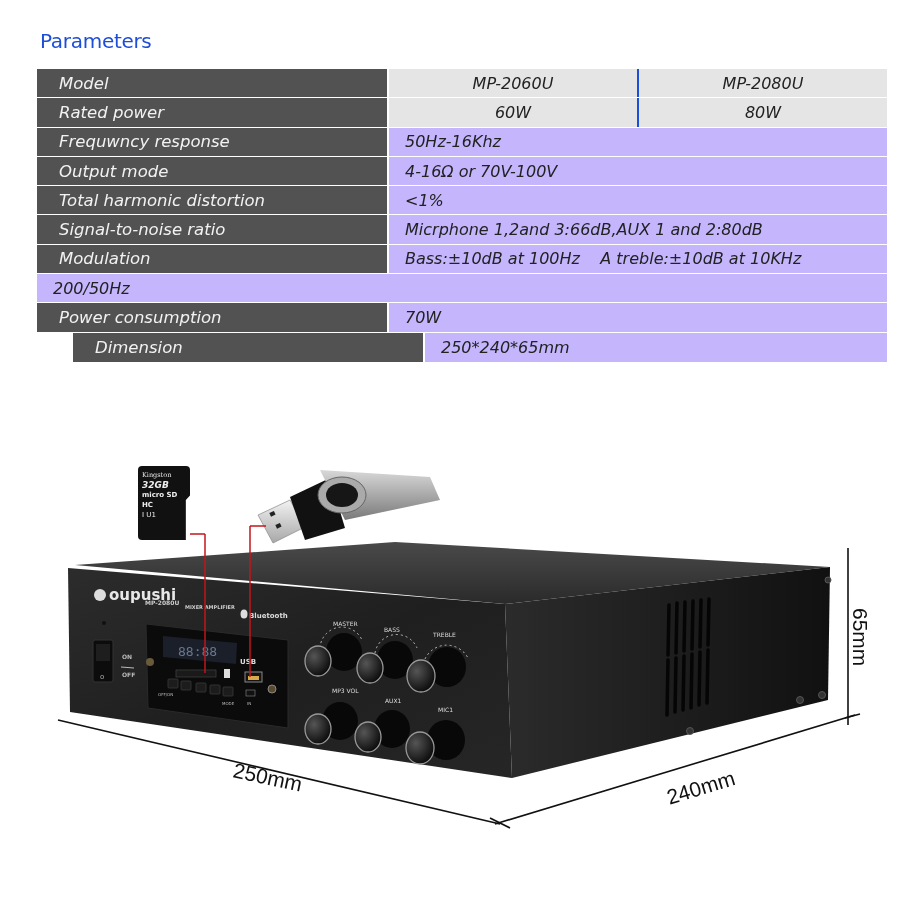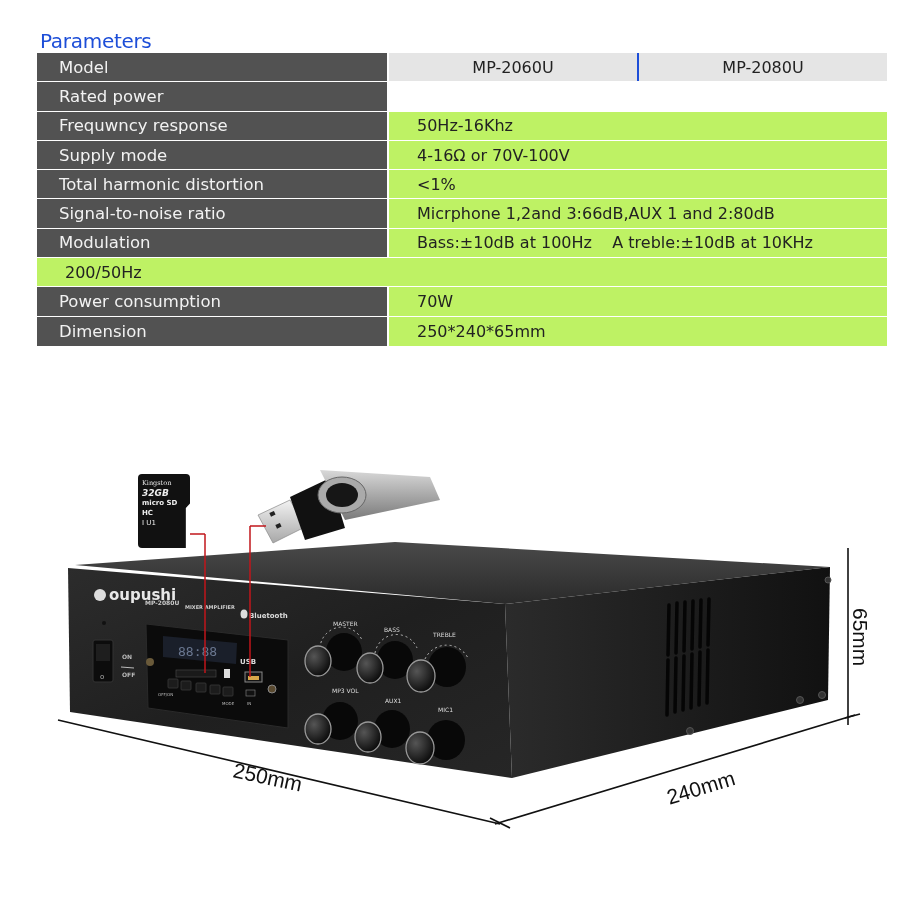--- a/index.html
+++ b/index.html
@@ -5,47 +5,47 @@
   * { box-sizing: border-box; margin: 0; padding: 0; }
   html, body { width: 920px; height: 920px; background: #ffffff; overflow: hidden; }
   body { font-family: "DejaVu Sans", "Liberation Sans", sans-serif; position: relative; }
 
   .title {
     position: absolute; left: 40px; top: 29px;
     font-size: 20px; color: #1d4ed8; letter-spacing: -0.3px;
   }
 
   .spec-table {
-    position: absolute; left: 37px; top: 53px; width: 850px;
+    position: absolute; left: 37px; top: 69px; width: 850px;
     border-collapse: collapse;
+    font-style: italic;
   }
   .spec-row { display: flex; height: 29.3px; border-bottom: 1.5px solid #ffffff; }
-  .spec-row:last-child { border-bottom: none; }
+  .spec-row:last-child { border-bottom: none; margin-left: 36px; }
   .cell-label {
     width: 352px; background: #525252; color: #f2f2f2;
     font-size: 16.5px; display: flex; align-items: center; padding-left: 22px;
     border-right: 2px solid #ffffff;
   }
   .cell-value {
-    flex: 1; background: #bef264; color: #222; font-size: 16px;
-    display: flex; align-items: center; padding-left: 28px;
+    flex: 1; background: #c4b5fd; color: #222; font-size: 16px;
+    display: flex; align-items: center; padding-left: 16px;
   }
   .cell-split { flex: 1; display: flex; }
   .cell-split .cell-half {
     flex: 1; background: #e5e5e5; color: #222; font-size: 16px;
     display: flex; align-items: center; justify-content: center;
   }
   .cell-split .cell-half:first-child { border-right: 2px solid #1d4ed8; }
 
   .sdcard {
     position: absolute; left: 138px; top: 466px; width: 52px; height: 74px;
     background: #111; border-radius: 4px 4px 4px 4px;
     color: #eee; font-size: 7px; padding: 4px 4px; line-height: 10px;
     clip-path: polygon(0 0, 100% 0, 100% 40%, 92% 46%, 92% 100%, 0 100%);
-    margin-top: 8px;
   }
   .sdcard .brand { font-family: "DejaVu Serif", serif; font-size: 6.5px; }
   .sdcard .cap { font-weight: bold; font-style: italic; font-size: 9px; }
 
   .amp { position: absolute; left: 0; top: 0; }
 </style>
 </head>
 <body>
 
 <div class="title">Parameters</div>
@@ -53,27 +53,31 @@
 <div class="spec-table">
   <div class="spec-row">
     <div class="cell-label">Model</div>
     <div class="cell-split">
       <div class="cell-half">MP-2060U</div>
       <div class="cell-half">MP-2080U</div>
     </div>
   </div>
   <div class="spec-row">
     <div class="cell-label">Rated power</div>
+    <div class="cell-split">
+      <div class="cell-half">60W</div>
+      <div class="cell-half">80W</div>
+    </div>
   </div>
   <div class="spec-row">
     <div class="cell-label">Frequwncy response</div>
     <div class="cell-value">50Hz-16Khz</div>
   </div>
   <div class="spec-row">
-    <div class="cell-label">Supply mode</div>
+    <div class="cell-label">Output mode</div>
     <div class="cell-value">4-16Ω or 70V-100V</div>
   </div>
   <div class="spec-row">
     <div class="cell-label">Total harmonic distortion</div>
     <div class="cell-value">&lt;1%</div>
   </div>
   <div class="spec-row">
     <div class="cell-label">Signal-to-noise ratio</div>
     <div class="cell-value">Micrphone 1,2and 3:66dB,AUX 1 and 2:80dB</div>
   </div>

